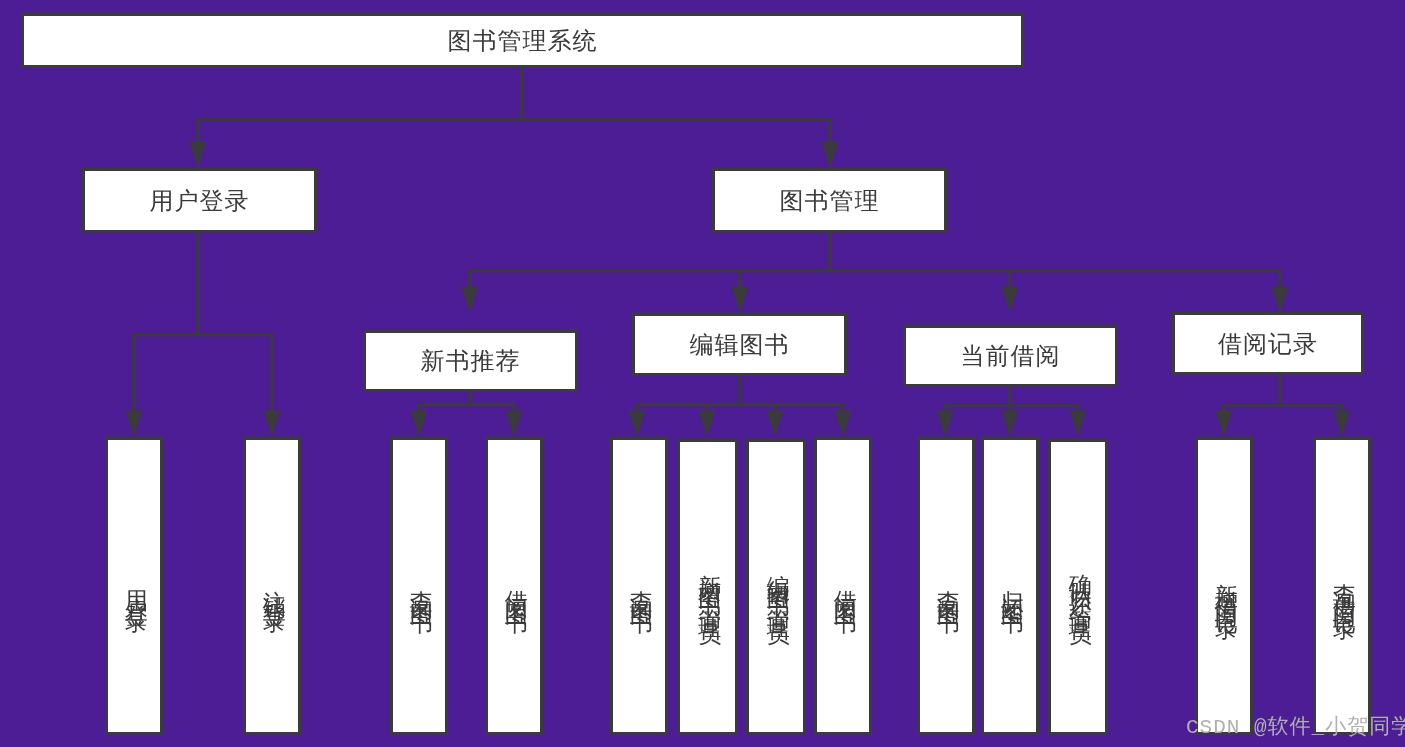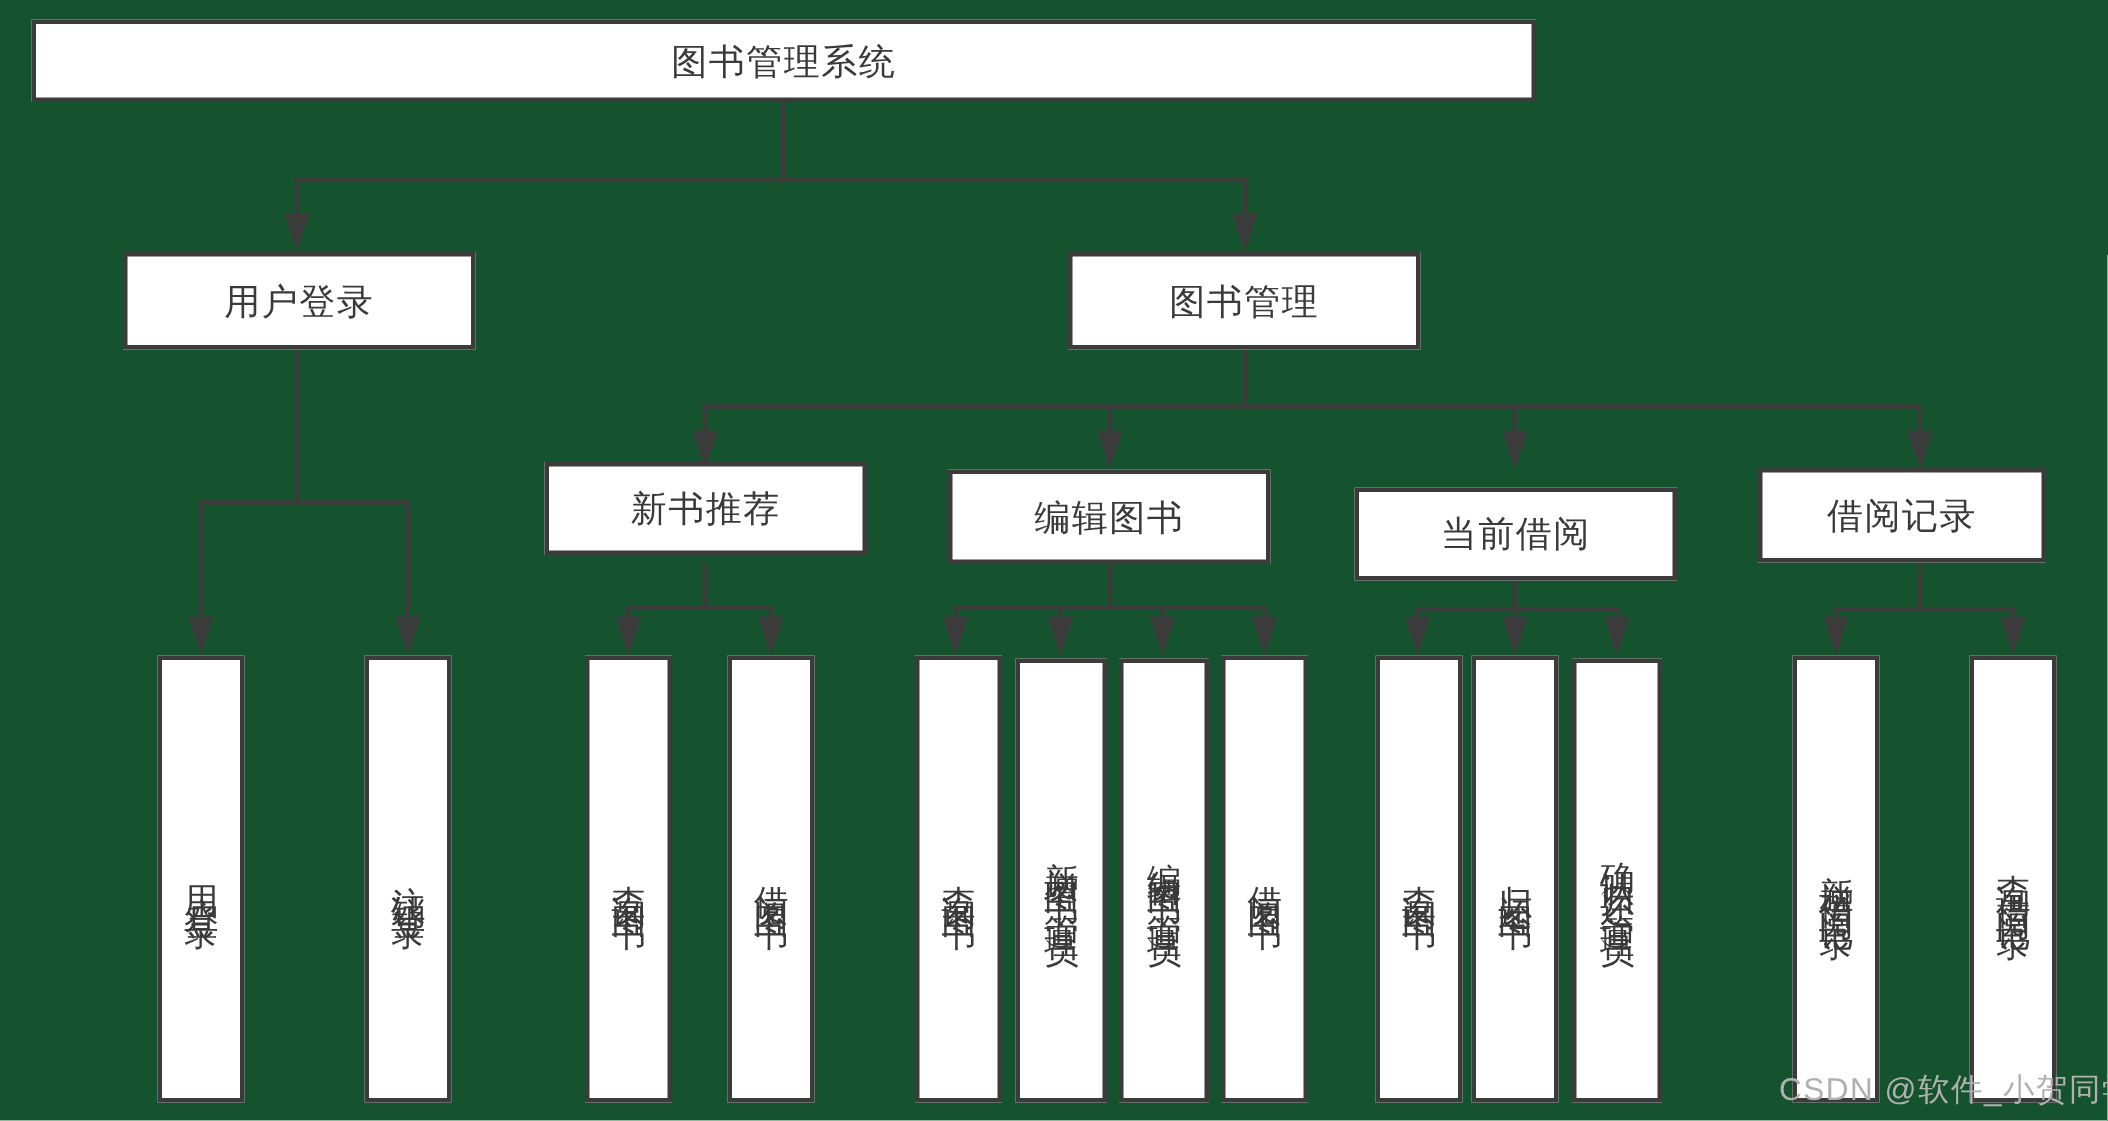--- a/index.html
+++ b/index.html
@@ -1,21 +1,21 @@
 <!DOCTYPE html>
 <html><head>
 <meta charset="utf-8">
 <style>
   html, body { margin: 0; padding: 0; background: #ffffff; }
   .stage {
     position: relative;
     width: 1405px;
     height: 747px;
-    background: #14532d;
-    font-family: Liberation Sans, sans-serif;
+    background: #4c1d95;
+    font-family: Liberation Mono, monospace;
     overflow: hidden;
   }
   .connectors {
     position: absolute;
     left: 0; top: 0;
     width: 1405px; height: 747px;
     pointer-events: none;
   }
   .node {
     position: absolute;
@@ -119,21 +119,21 @@
       <polygon points="1215.5,411 1232.5,411 1224,437"></polygon>
       <polygon points="1333.5,411 1350.5,411 1342,437"></polygon>
     </g>
   </svg>
 
   <div class="node" style="left:21px; top:13px; width:1003px; height:55px;">图书管理系统</div>
 
   <div class="node" style="left:82px; top:168px; width:235px; height:65px;">用户登录</div>
   <div class="node" style="left:712px; top:168px; width:235px; height:65px;text-align:center;">图书管理</div>
 
-  <div class="node" style="left:363px; top:308px; width:215px; height:62px;">新书推荐</div>
+  <div class="node" style="left:363px; top:330px; width:215px; height:62px;">新书推荐</div>
   <div class="node" style="left:632px; top:313px; width:215px; height:63px;">编辑图书</div>
   <div class="node" style="left:903px; top:313px; width:215px; height:62px;margin-top:12px;">当前借阅</div>
   <div class="node" style="left:1172px; top:312px; width:192px; height:63px;">借阅记录</div>
 
   <div class="node leaf" style="left:105px; top:437px; width:58px; height:298px;">用户登录</div>
   <div class="node leaf" style="left:243px; top:437px; width:58px; height:298px;">注销登录</div>
 
   <div class="node leaf" style="left:390px; top:437px; width:58px; height:298px;">查询图书</div>
   <div class="node leaf" style="left:485px; top:437px; width:58px; height:298px;">借阅图书</div>
 

